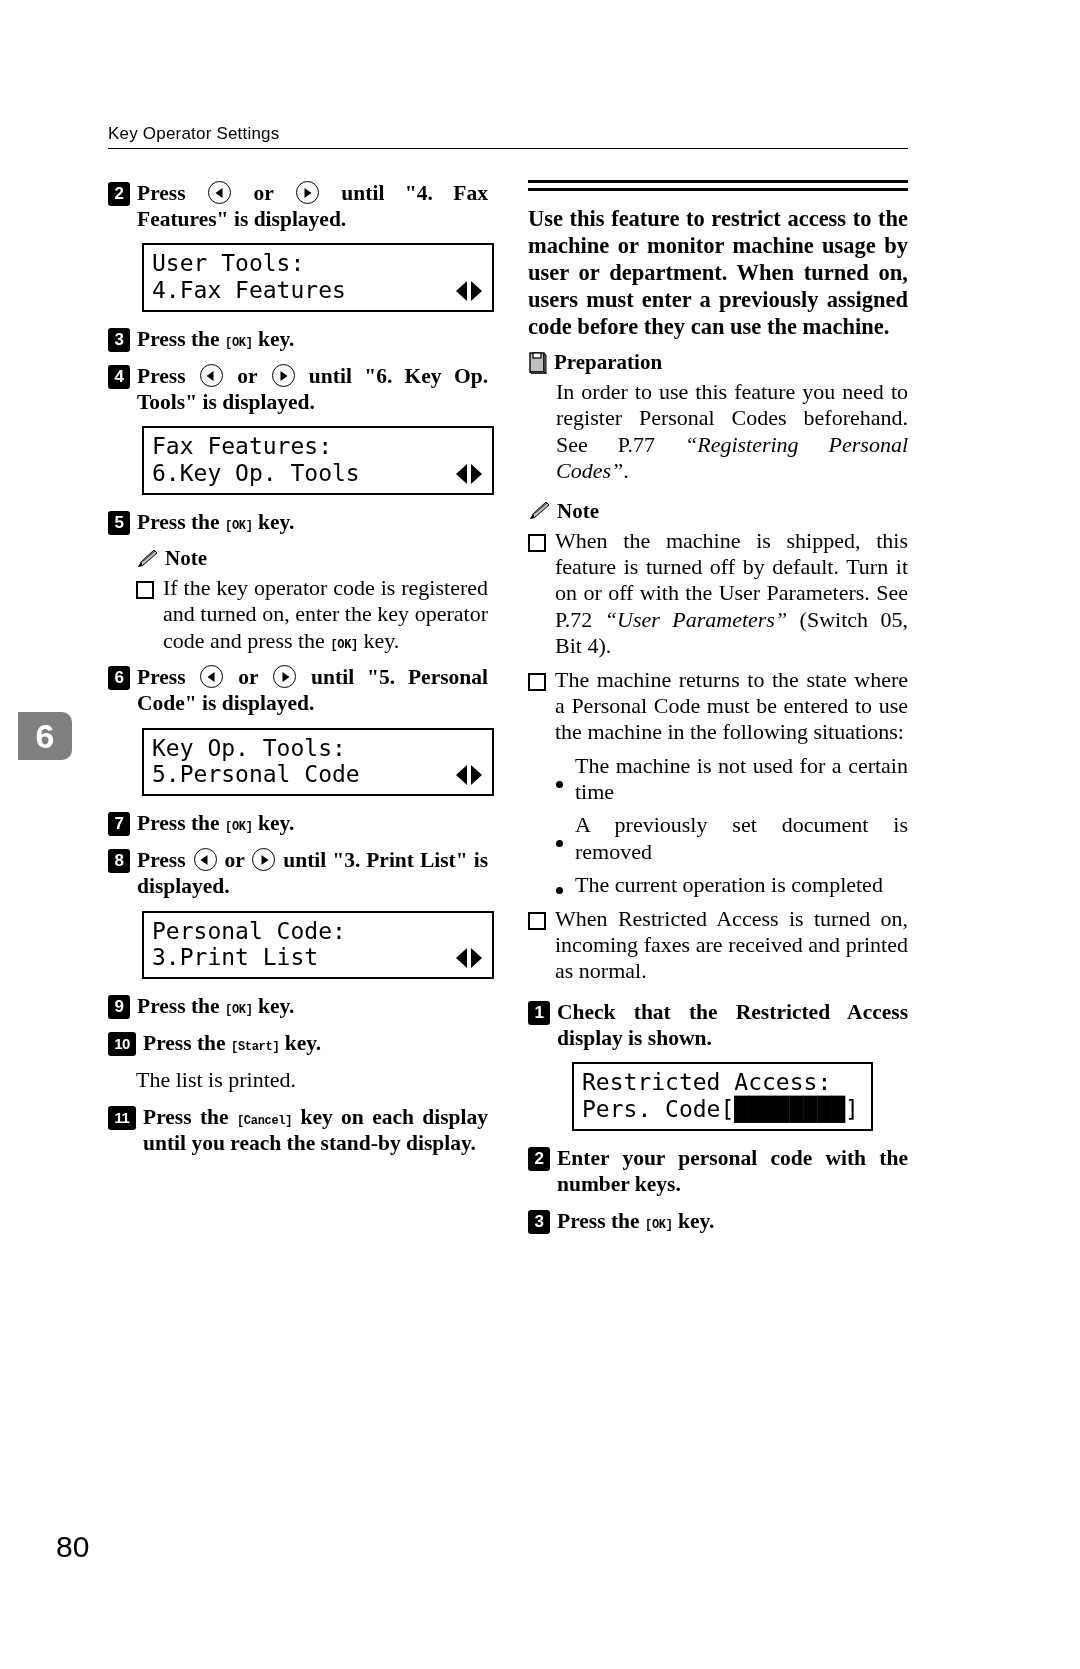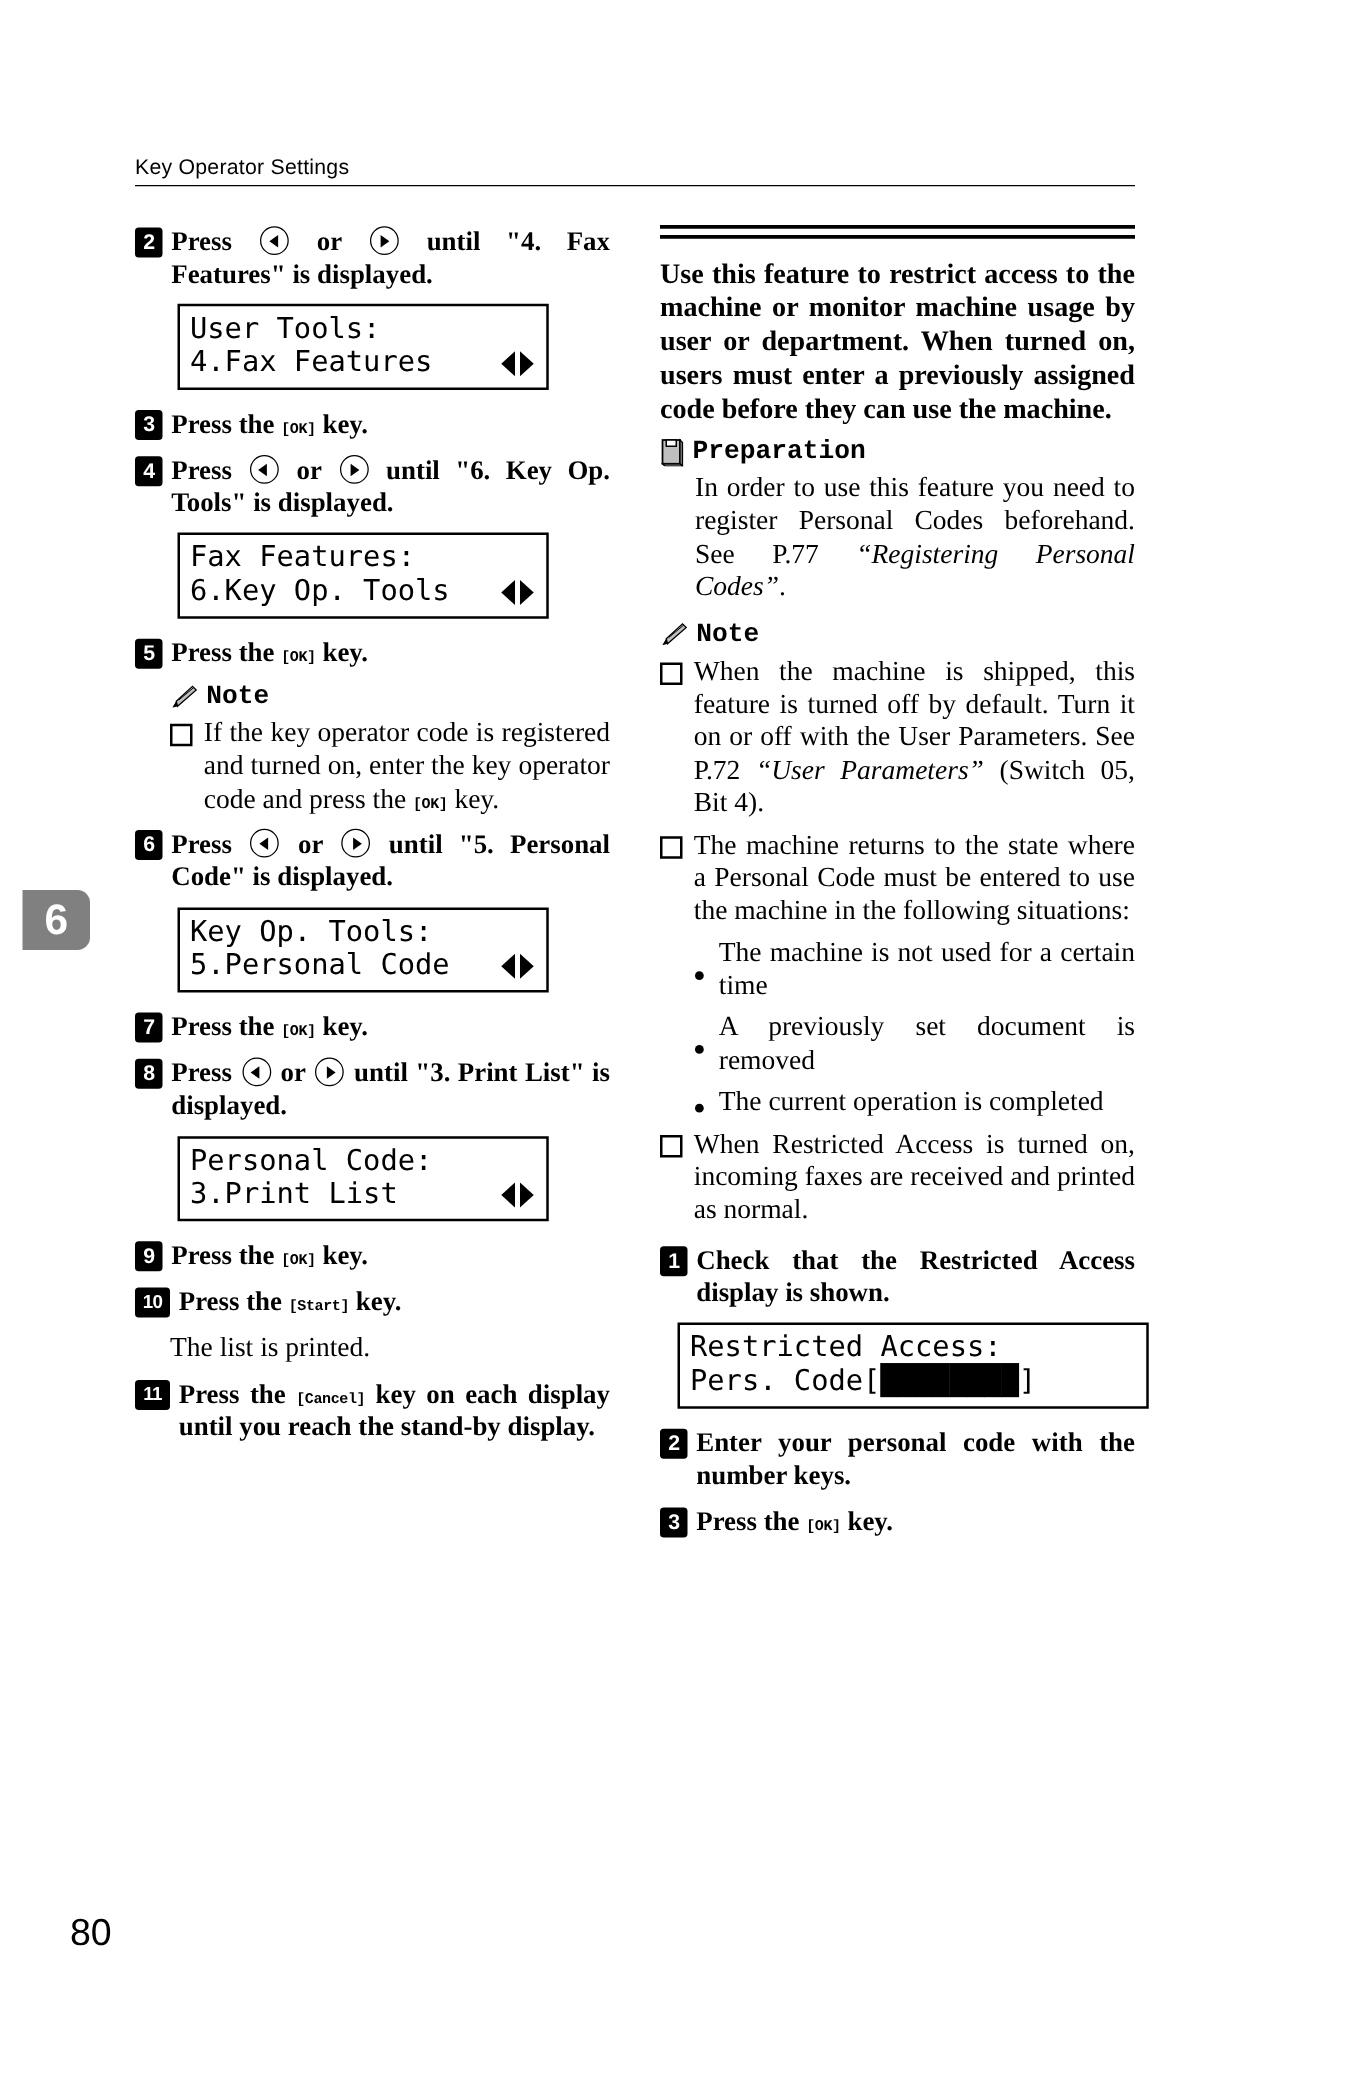--- a/index.html
+++ b/index.html
@@ -143,21 +143,21 @@
     border-bottom: 5px solid transparent;
     border-left: 7px solid #000;
     margin-left: 1px;
   }
 
   
   .lcd {
     border: 2.5px solid #000;
     margin: 6px 0 14px 34px;
     padding: 5px 4px 6px 8px;
-    width: 297px;
+    width: 352px;
     box-sizing: border-box;
     background: #fff;
     position: relative;
   }
   .lcd-line {
     font-family: "DejaVu Sans Mono", "Liberation Mono", monospace;
     font-size: 23px;
     line-height: 1.16;
     letter-spacing: 0px;
     white-space: pre;
@@ -174,21 +174,21 @@
     position: absolute;
     top: 50%;
     transform: translateY(-50%);
     width: 0; height: 0;
     border-top: 10px solid transparent;
     border-bottom: 10px solid transparent;
   }
   .lcd-arrows .tri.l { left: 0;  border-right: 11px solid #000; }
   .lcd-arrows .tri.r { right: 0; border-left: 11px solid #000; }
 
-  .lcd.right-col { margin-left: 14px; width: 377px; }
+  .lcd.right-col { margin-left: 44px; width: 301px; }
 
   
   .section-head {
     margin-bottom: 14px;
   }
   .section-head .rule-top {
     border-top: 3.5px solid #000;
     margin-bottom: 5px;
   }
   .section-head .title {
@@ -212,21 +212,21 @@
     font-weight: bold;
   }
 
   
   .callout-head {
     display: flex;
     align-items: center;
     margin: 10px 0 4px 28px;
   }
   .callout-head .label {
-    font-family: Liberation Mono, monospace;
+    font-family: Liberation Serif, serif;
     font-weight: bold;
     font-size: 21px;
     margin-left: 6px;
   }
   .callout-head.indent0 { margin-left: 0; }
 
   .icon-pencil { width: 23px; height: 20px; display: block; }
   .icon-book   { width: 20px; height: 23px; display: block; }
 
   .callout-body {

